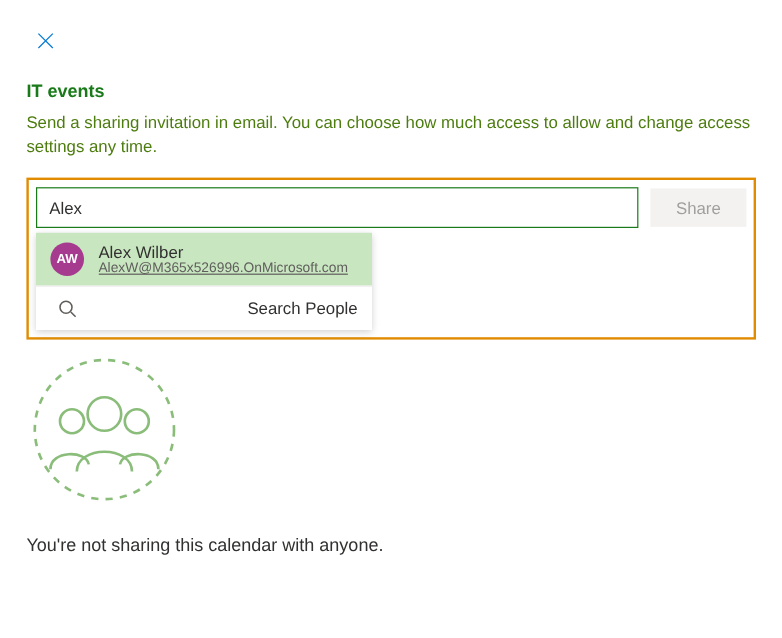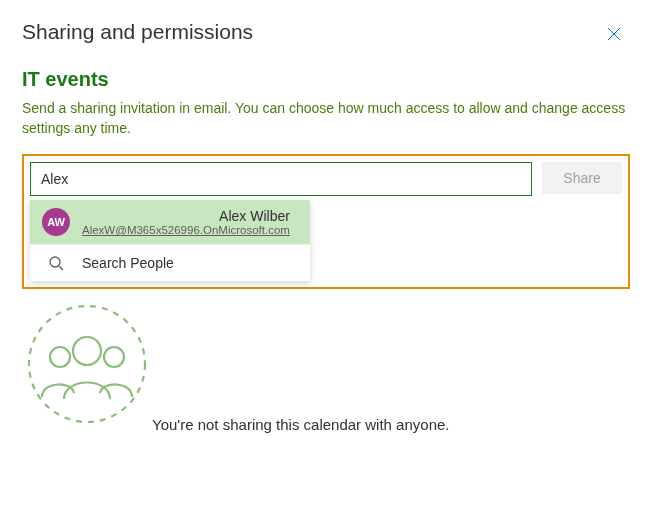--- a/index.html
+++ b/index.html
@@ -2,48 +2,47 @@
 <html><head>
 <meta charset="utf-8">
 <style>
   * { box-sizing: border-box; margin: 0; padding: 0; }
   html, body { width: 652px; height: 532px; font-family: "Segoe UI", Arial, sans-serif; background: #fff; color: #333; }
   .panel { width: 652px; height: 532px; position: relative; padding: 20px 22px; }
   .header { display: flex; justify-content: space-between; align-items: flex-start; }
   .title { font-size: 21px; font-weight: 400; color: #333; }
   .close { width: 32px; height: 32px; display: flex; align-items: center; justify-content: center; cursor: pointer; color: #0078d4; }
   .close svg { width: 14px; height: 14px; }
-  .subtitle { font-size: 20px; font-weight: 600; color: #1a7a1a; margin-top: 16px; }
+  .subtitle { font-size: 15px; font-weight: 600; color: #1a7a1a; margin-top: 16px; }
   .desc { font-size: 14px; color: #4d7c0f; margin-top: 8px; line-height: 1.4; }
   .highlight-box { border: 2px solid #e08b00; margin-top: 16px; padding: 0; position: relative; }
-  .row { display: flex; align-items: flex-start; gap: 10px; padding: 6px 6px 0 6px; }
+  .row { display: flex; align-items: center; gap: 10px; padding: 6px 6px 0 6px; }
   .search-wrap { flex: 1; border: 1px solid #1a7a1a; height: 34px; display: flex; align-items: center; padding: 0 10px; background: #fff; }
   .search-input { border: none; outline: none; font-size: 14px; width: 100%; color: #323130; background: transparent; }
   .share-btn { width: 80px; height: 32px; background: #f3f2f1; border: none; color: #a19f9d; font-size: 14px; cursor: default; }
   .dropdown { margin: 4px 6px 6px 6px; width: 280px; background: #fff; box-shadow: 0 2px 6px rgba(0,0,0,0.18); }
   .dd-item { display: flex; align-items: center; padding: 8px 12px; cursor: pointer; }
   .dd-item.selected { background: #c8e6c0; }
   .avatar { width: 28px; height: 28px; border-radius: 50%; background: #a63a8e; color: #fff; display: flex; align-items: center; justify-content: center; font-size: 11px; font-weight: 600; margin-right: 12px; flex-shrink: 0; }
   .dd-text { display: flex; flex-direction: column; overflow: hidden; }
-  .dd-name { font-size: 14px; color: #323130; text-align: right; }
+  .dd-name { font-size: 14px; color: #323130; }
   .dd-email { font-size: 11.5px; color: #605e5c; white-space: nowrap; overflow: hidden; text-overflow: ellipsis; text-decoration: underline; }
-  .search-people { display: flex; align-items: center; padding: 10px 12px; border-top: 1px solid #eee; cursor: pointer; }
+  .search-people { display: flex; align-items: center; padding: 10px 12px; border-top: 1px solid #eee; cursor: pointer; justify-content: space-between; }
   .search-people .sicon { width: 28px; display: flex; justify-content: center; margin-right: 12px; color: #605e5c; }
   .search-people .sicon svg { width: 16px; height: 16px; }
   .sp-label { font-size: 14px; color: #323130; }
-  .illus { display: flex; flex-direction: row; align-items: flex-end; margin-top: 10px; }
+  .illus { display: flex; flex-direction: column; align-items: flex-start; margin-top: 10px; }
   .illus svg { width: 130px; height: 130px; }
   .not-sharing { font-size: 15px; color: #323130; margin-top: 18px; text-align: center; }
 </style>
 </head>
 <body>
 
 <div class="panel">
   <div class="header">
-    <div class="title">Sharing and permissions</div>
     <div class="close">
       <span>
         <svg viewBox="0 0 14 14" stroke="currentColor" stroke-width="1" fill="none">
           <line x1="1" y1="1" x2="13" y2="13"></line>
             <line x1="13" y1="1" x2="1" y2="13"></line>
         </svg>
       </span>
     </div>
   </div>
 

